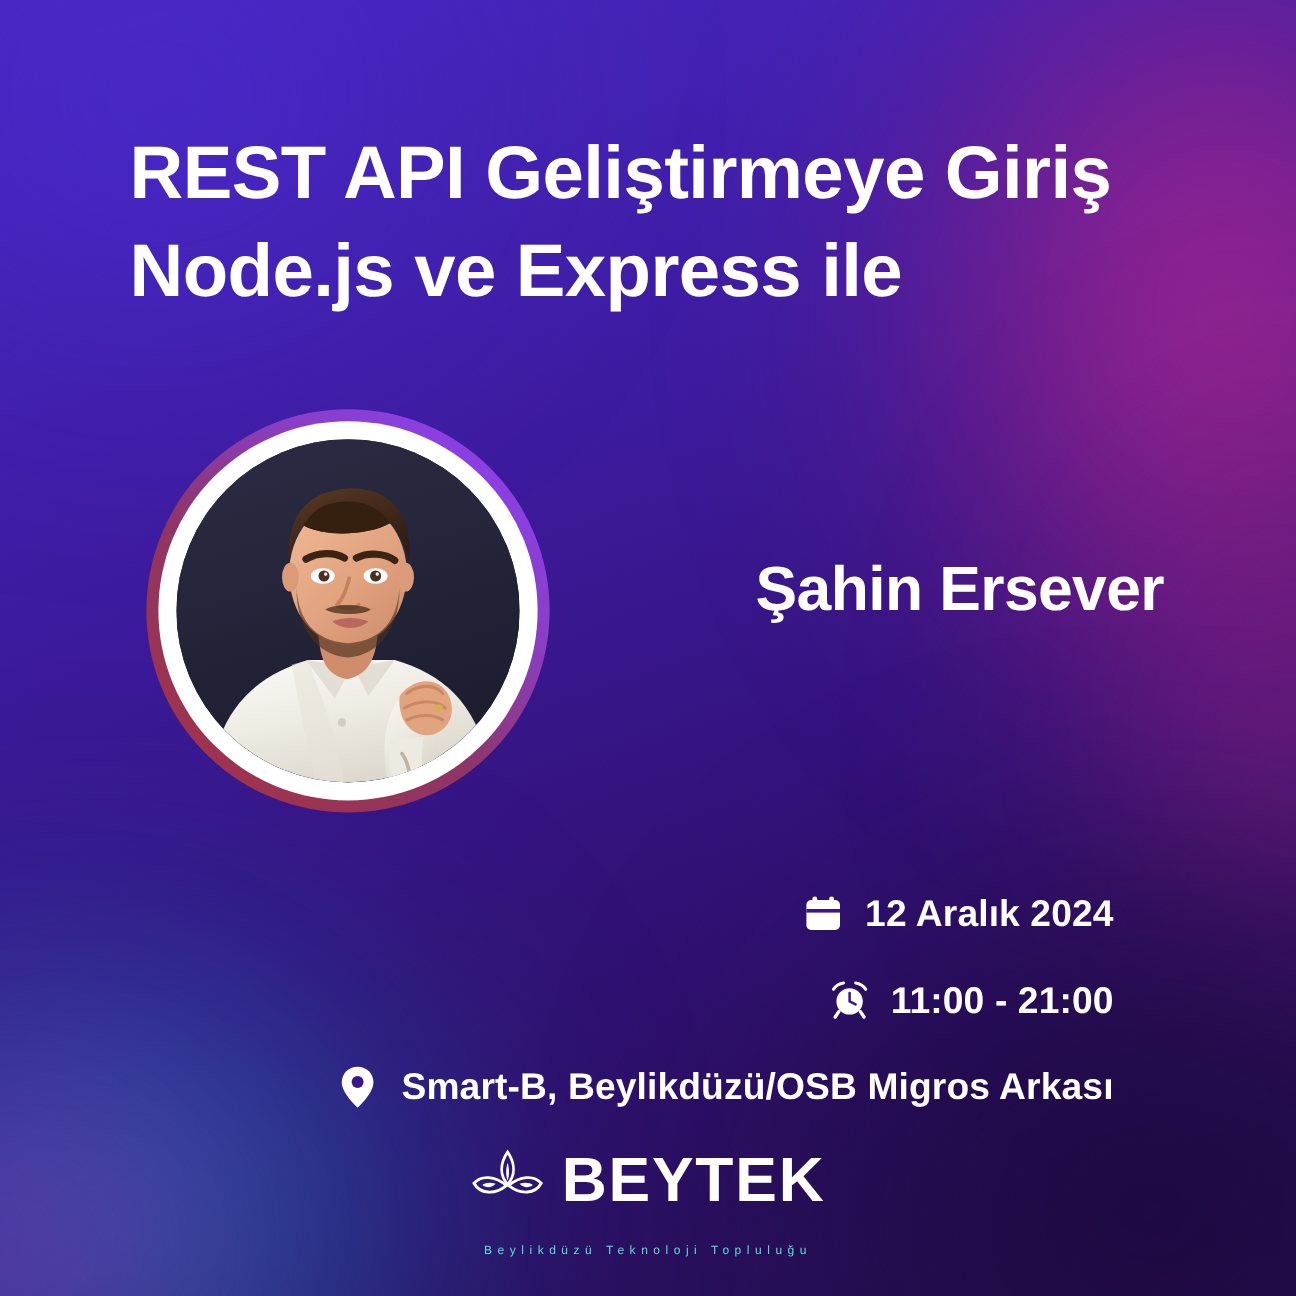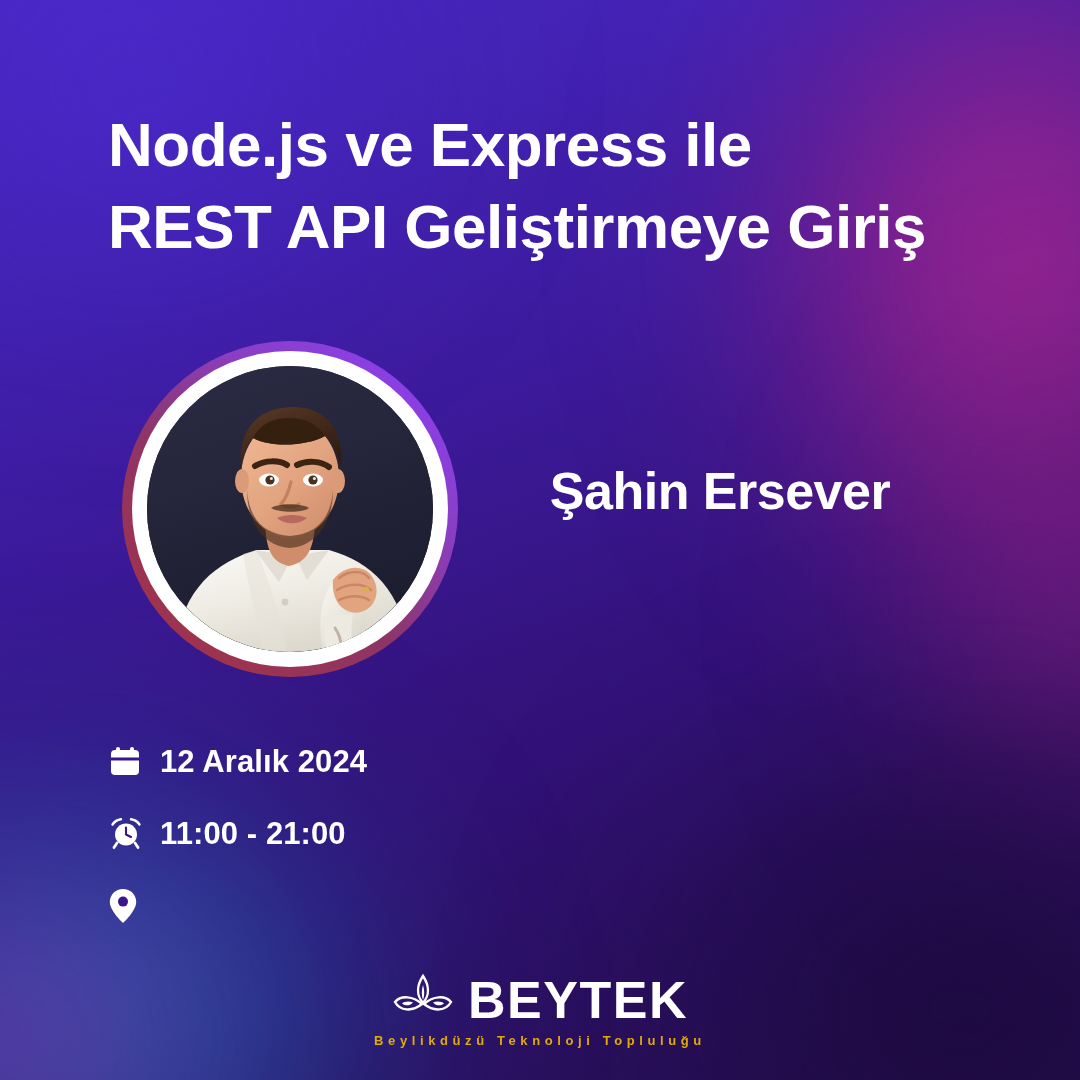--- a/index.html
+++ b/index.html
@@ -139,21 +139,21 @@
     overflow: hidden;
     background: #22223a;
   }
   .avatar-photo svg { display: block; width: 100%; height: 100%; }
 
   .speaker-text {
     position: absolute;
     left: 470px;
     top: 462px;
     width: 500px;
-    text-align: center;
+    text-align: right;
   }
   .speaker-name {
     color: #ffffff;
     font-size: 52px;
     font-weight: bold;
     letter-spacing: -0.5px;
     line-height: 1.12;
   }
   .speaker-role {
     color: #ffffff;
@@ -167,20 +167,21 @@
   .details {
     position: absolute;
     left: 108px;
     top: 726px;
     width: 820px;
   }
   .detail-row {
     display: flex;
     align-items: center;
     height: 72px;
+    justify-content: flex-end;
   }
   .detail-icon {
     width: 52px;
     min-width: 52px;
     height: 48px;
     display: flex;
     align-items: center;
     justify-content: flex-start;
   }
   .detail-icon svg { display: block; }
@@ -194,60 +195,61 @@
 
   
   .logo {
     position: absolute;
     left: 0;
     right: 0;
     bottom: 32px;
     display: flex;
     flex-direction: column;
     align-items: center;
+    gap: 20px;
   }
   .logo-main {
     display: flex;
     align-items: center;
     gap: 14px;
   }
   .logo-mark svg { display: block; }
   .logo-word {
     color: #ffffff;
     font-size: 52px;
     font-weight: bold;
     letter-spacing: 1.5px;
     line-height: 1;
   }
   .logo-tagline {
-    color: #eab308;
-    font-size: 13px;
-    font-weight: bold;
+    color: #5eead4;
+    font-size: 10px;
+    font-weight: normal;
     letter-spacing: 4.6px;
     margin-top: 6px;
     opacity: 0.95;
   }
 </style>
 </head>
 <body>
 
 <div id="poster">
 
   <div class="bg-base"></div>
   <div class="bg-glow glow-topleft"></div>
   <div class="bg-glow glow-topright"></div>
   <div class="bg-glow glow-rightmid"></div>
   <div class="bg-glow glow-bottomleft-cyan"></div>
   <div class="bg-glow glow-bottomleft-magenta"></div>
   <div class="bg-glow glow-bottomright-dark"></div>
   <div class="bg-noise"></div>
 
   <div class="title-block">
+    <div class="title-line">REST API Geliştirmeye Giriş</div>
     <div class="title-line">Node.js ve Express ile</div>
-    <div class="title-line">REST API Geliştirmeye Giriş</div>
   </div>
 
   <div class="avatar-wrap">
     <div class="avatar-white"></div>
     <div class="avatar-photo">
       <svg viewBox="0 0 286 286" preserveAspectRatio="xMidYMid slice">
         <defs>
           <linearGradient id="bgPhoto" x1="0" y1="0" x2="0.3" y2="1">
             <stop offset="0%" stop-color="#2b2b44"></stop>
             <stop offset="60%" stop-color="#232338"></stop>
@@ -351,20 +353,21 @@
       <span class="detail-text">11:00 - 21:00</span>
     </div>
 
     <div class="detail-row">
       <span class="detail-icon">
         <svg width="30" height="36" viewBox="0 0 30 36">
           <path d="M15 1 C7.5 1 1.8 6.8 1.8 14 C1.8 23 15 35 15 35 C15 35 28.2 23 28.2 14 C28.2 6.8 22.5 1 15 1 Z" fill="#ffffff"></path>
           <circle cx="15" cy="13.6" r="5" fill="#3a1590"></circle>
         </svg>
       </span>
+      <span class="detail-text">Smart-B, Beylikdüzü/OSB Migros Arkası</span>
     </div>
 
   </div>
 
   <div class="logo">
     <div class="logo-main">
       <span class="logo-mark">
         <svg width="62" height="54" viewBox="0 0 62 54">
 
           <path d="M31 3 C25 12 24 22 31 30 C38 22 37 12 31 3 Z" fill="none" stroke="#ffffff" stroke-width="2.4"></path>

